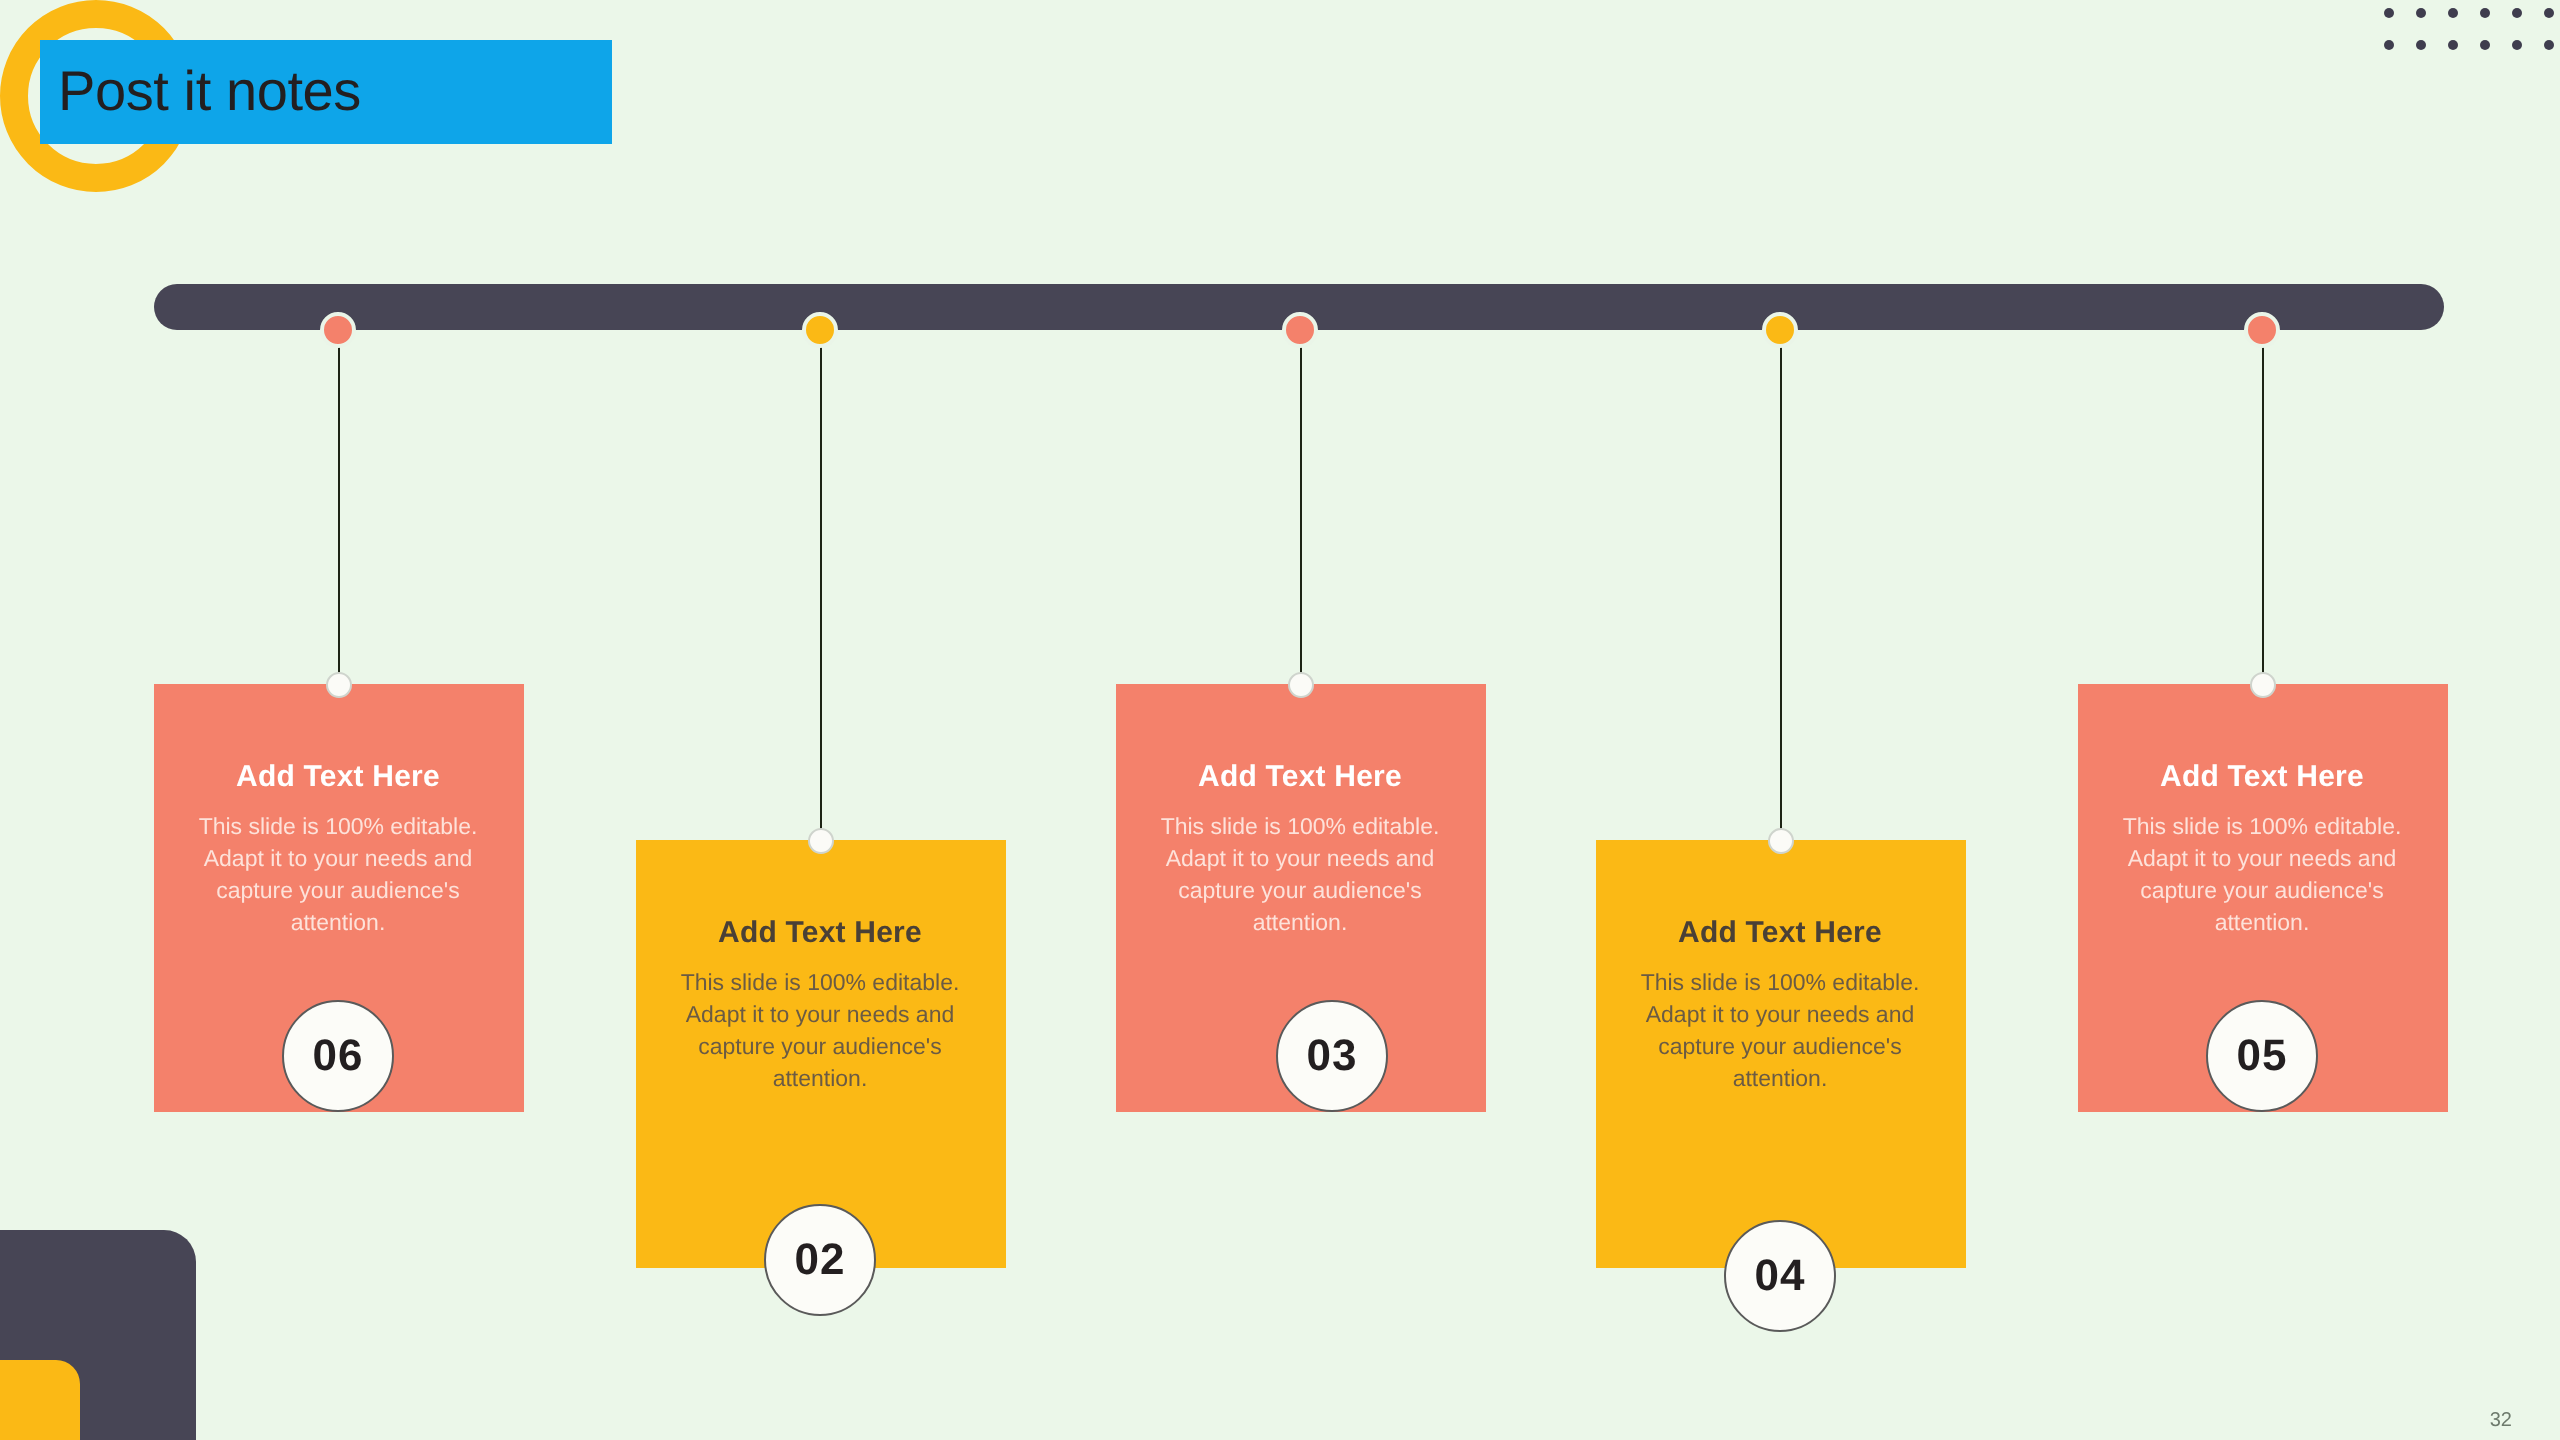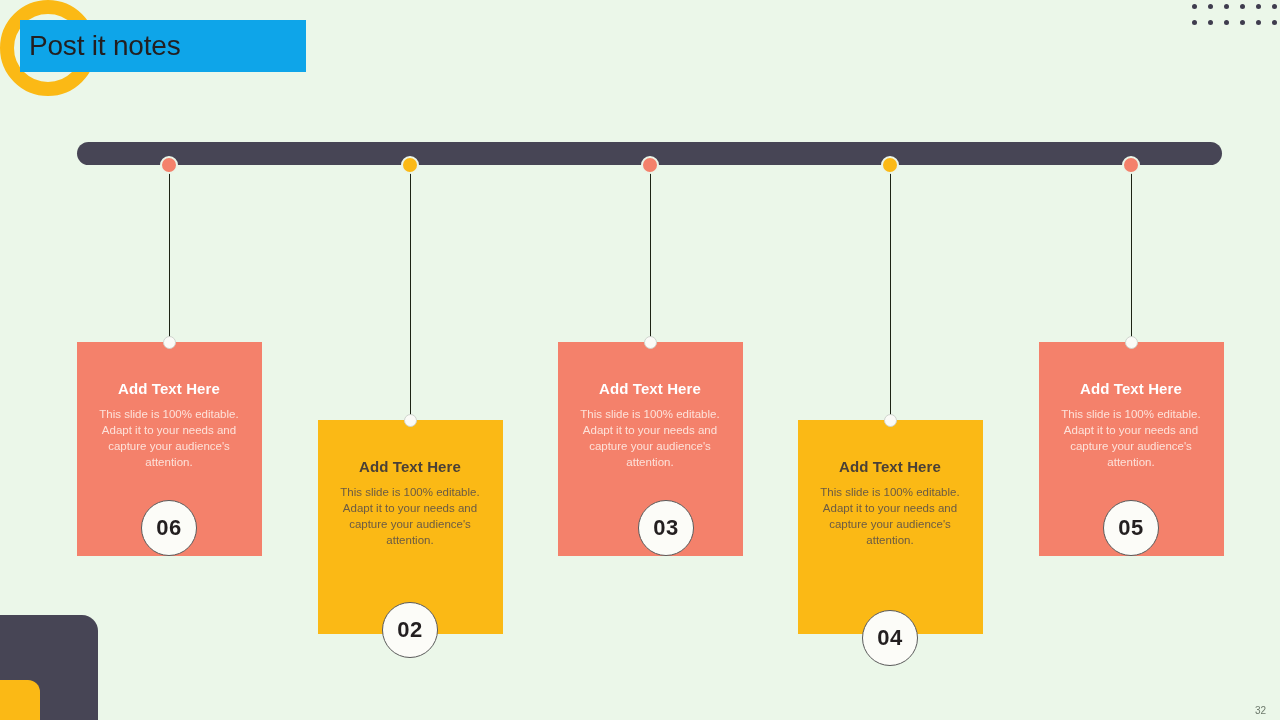--- a/index.html
+++ b/index.html
@@ -55,21 +55,21 @@
   }
   #corner-yellow {
     position:absolute; left:-60px; top:680px;
     width:100px; height:95px;
     background:#fbb915;
     border-radius:0 12px 0 0;
     z-index:2;
   }
 
   #page-number {
-    position:absolute; right:14px; bottom:4px;
+    position:absolute; right:24px; bottom:4px;
     font-size:10px; color:#6d7a6c;
     z-index:5;
   }
 
   
   #timeline-bar {
     position:absolute; left:77px; top:142px;
     width:1145px; height:23px;
     background:#474555;
     border-radius:12px;

